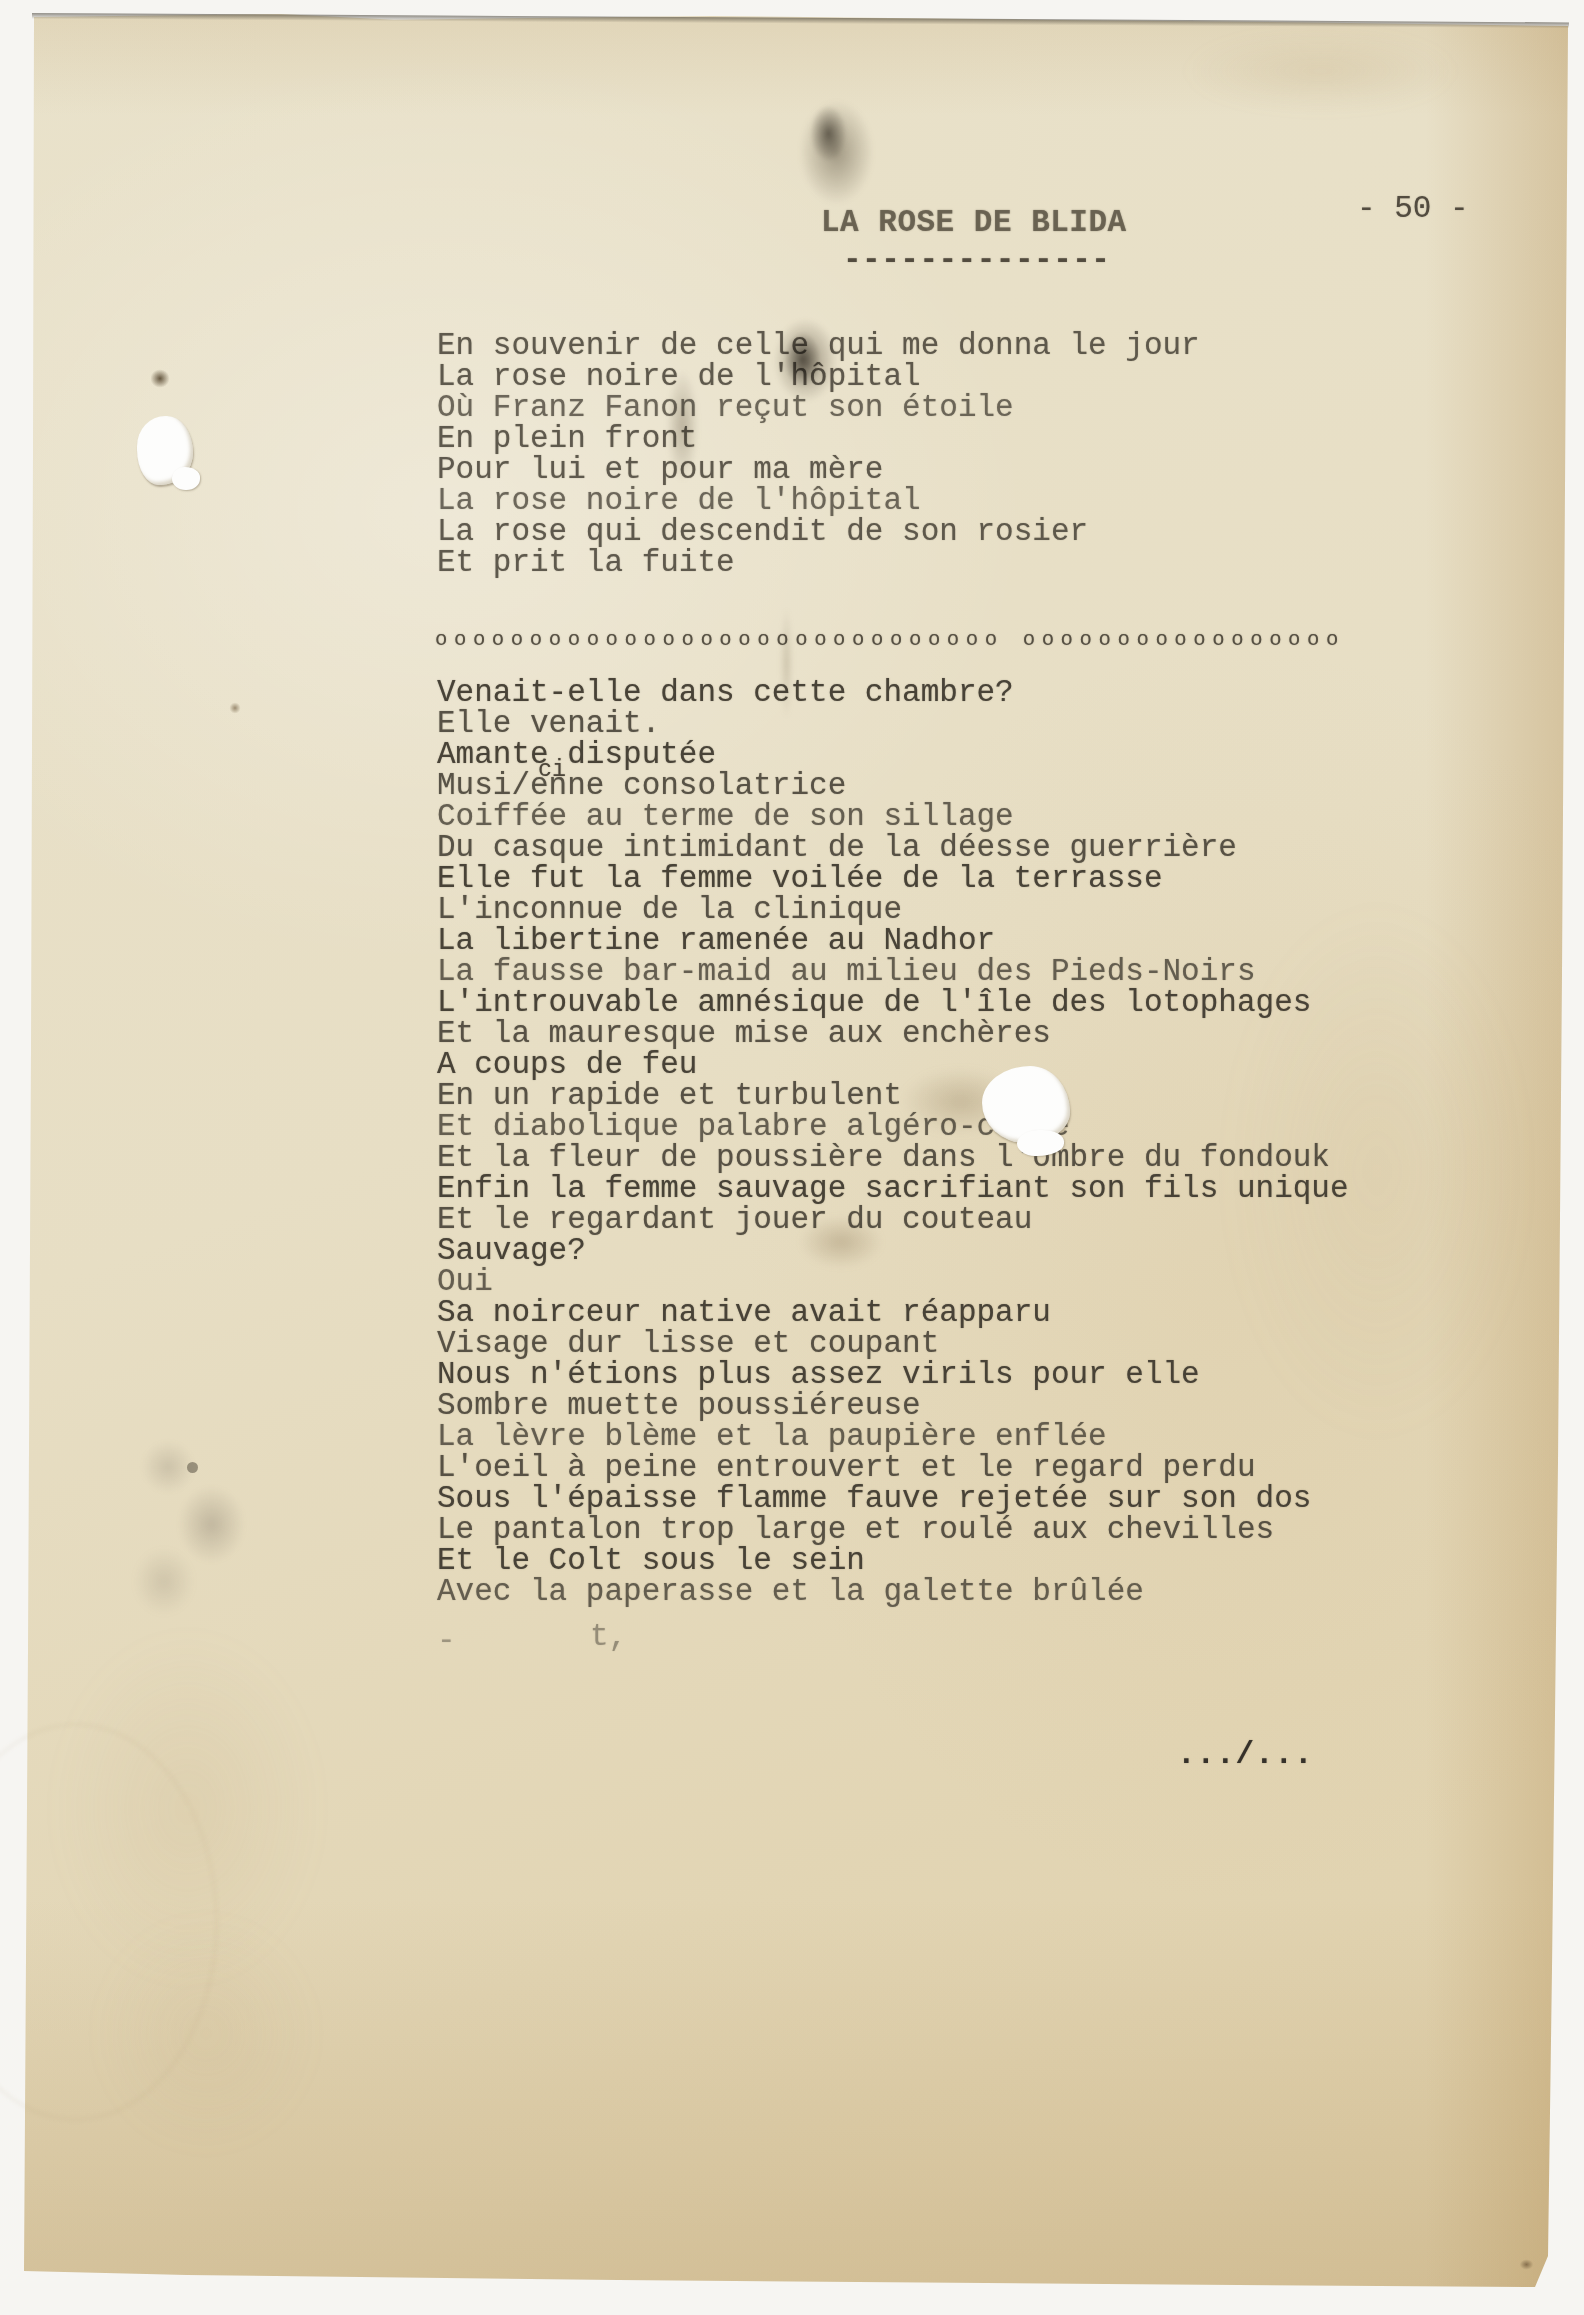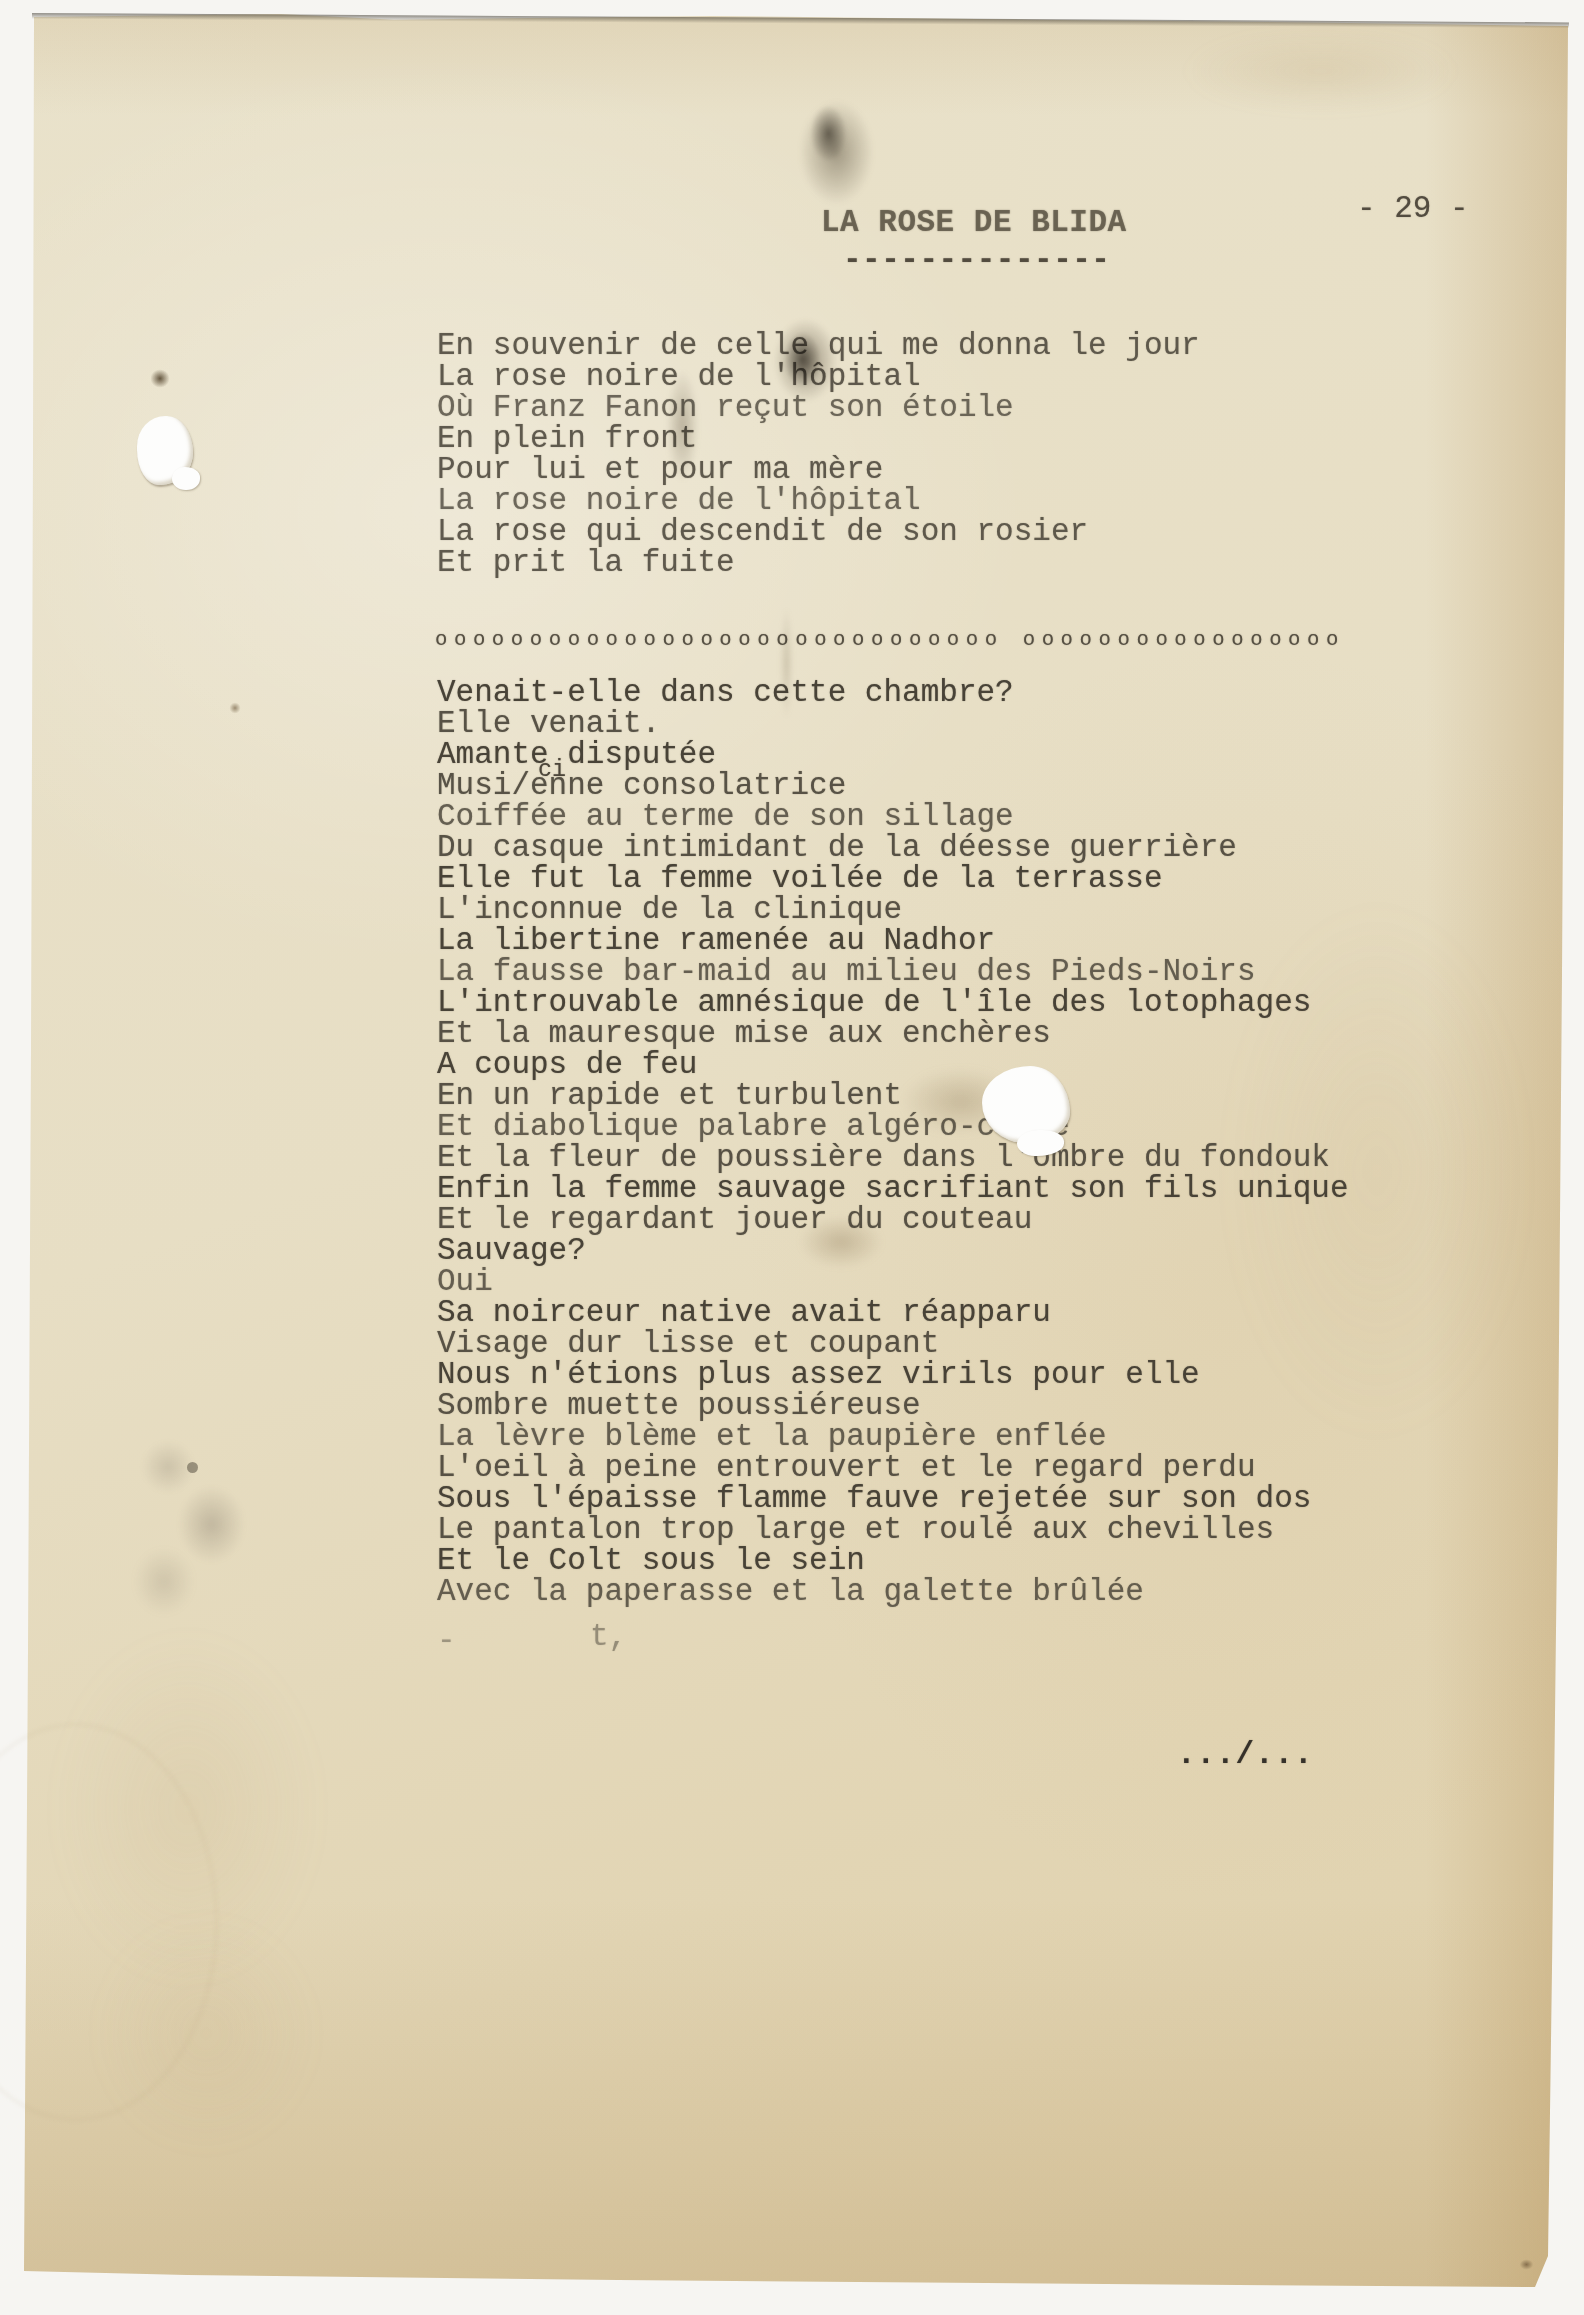--- a/index.html
+++ b/index.html
@@ -89,21 +89,21 @@
   <div class="stain under s-wash1"></div>
   <div class="stain under s-wash2"></div>
   <div class="crease"></div>
   <div class="stain under s-speck1"></div>
   <div class="stain under s-speck2"></div>
   <div class="stain under s-speck3"></div>
   <div class="stain under s-speckdot"></div>
 
   <div class="tw page-title">LA ROSE DE BLIDA</div>
   <div class="tw title-underline">--------------</div>
-  <div class="tw page-number">- 29 -</div>
+  <div class="tw page-number">- 50 -</div>
 
   <div class="tw stanza-1"><div class="line">En souvenir de celle qui me donna le jour</div><div class="line">La rose noire de l'hôpital</div><div class="line">Où Franz Fanon reçut son étoile</div><div class="line">En plein front</div><div class="line">Pour lui et pour ma mère</div><div class="line">La rose noire de l'hôpital</div><div class="line">La rose qui descendit de son rosier</div><div class="line">Et prit la fuite</div></div>
 
   <div class="tw separator">oooooooooooooooooooooooooooooo ooooooooooooooooo</div>
 
   <div class="tw stanza-2"><div class="line">Venait-elle dans cette chambre?</div><div class="line">Elle venait.</div><div class="line">Amante disputée</div><div class="line">Musi/enne consolatrice</div><div class="line">Coiffée au terme de son sillage</div><div class="line">Du casque intimidant de la déesse guerrière</div><div class="line">Elle fut la femme voilée de la terrasse</div><div class="line">L'inconnue de la clinique</div><div class="line">La libertine ramenée au Nadhor</div><div class="line">La fausse bar-maid au milieu des Pieds-Noirs</div><div class="line">L'introuvable amnésique de l'île des lotophages</div><div class="line">Et la mauresque mise aux enchères</div><div class="line">A coups de feu</div><div class="line">En un rapide et turbulent</div><div class="line">Et diabolique palabre algéro-corse</div><div class="line">Et la fleur de poussière dans l'ombre du fondouk</div><div class="line">Enfin la femme sauvage sacrifiant son fils unique</div><div class="line">Et le regardant jouer du couteau</div><div class="line">Sauvage?</div><div class="line">Oui</div><div class="line">Sa noirceur native avait réapparu</div><div class="line">Visage dur lisse et coupant</div><div class="line">Nous n'étions plus assez virils pour elle</div><div class="line">Sombre muette poussiéreuse</div><div class="line">La lèvre blème et la paupière enflée</div><div class="line">L'oeil à peine entrouvert et le regard perdu</div><div class="line">Sous l'épaisse flamme fauve rejetée sur son dos</div><div class="line">Le pantalon trop large et roulé aux chevilles</div><div class="line">Et le Colt sous le sein</div><div class="line">Avec la paperasse et la galette brûlée</div></div>
   <div class="tw correction-insert">ci</div>
 
   <div class="tw ghost-dash">-</div>
   <div class="tw ghost-frag">t,</div>

